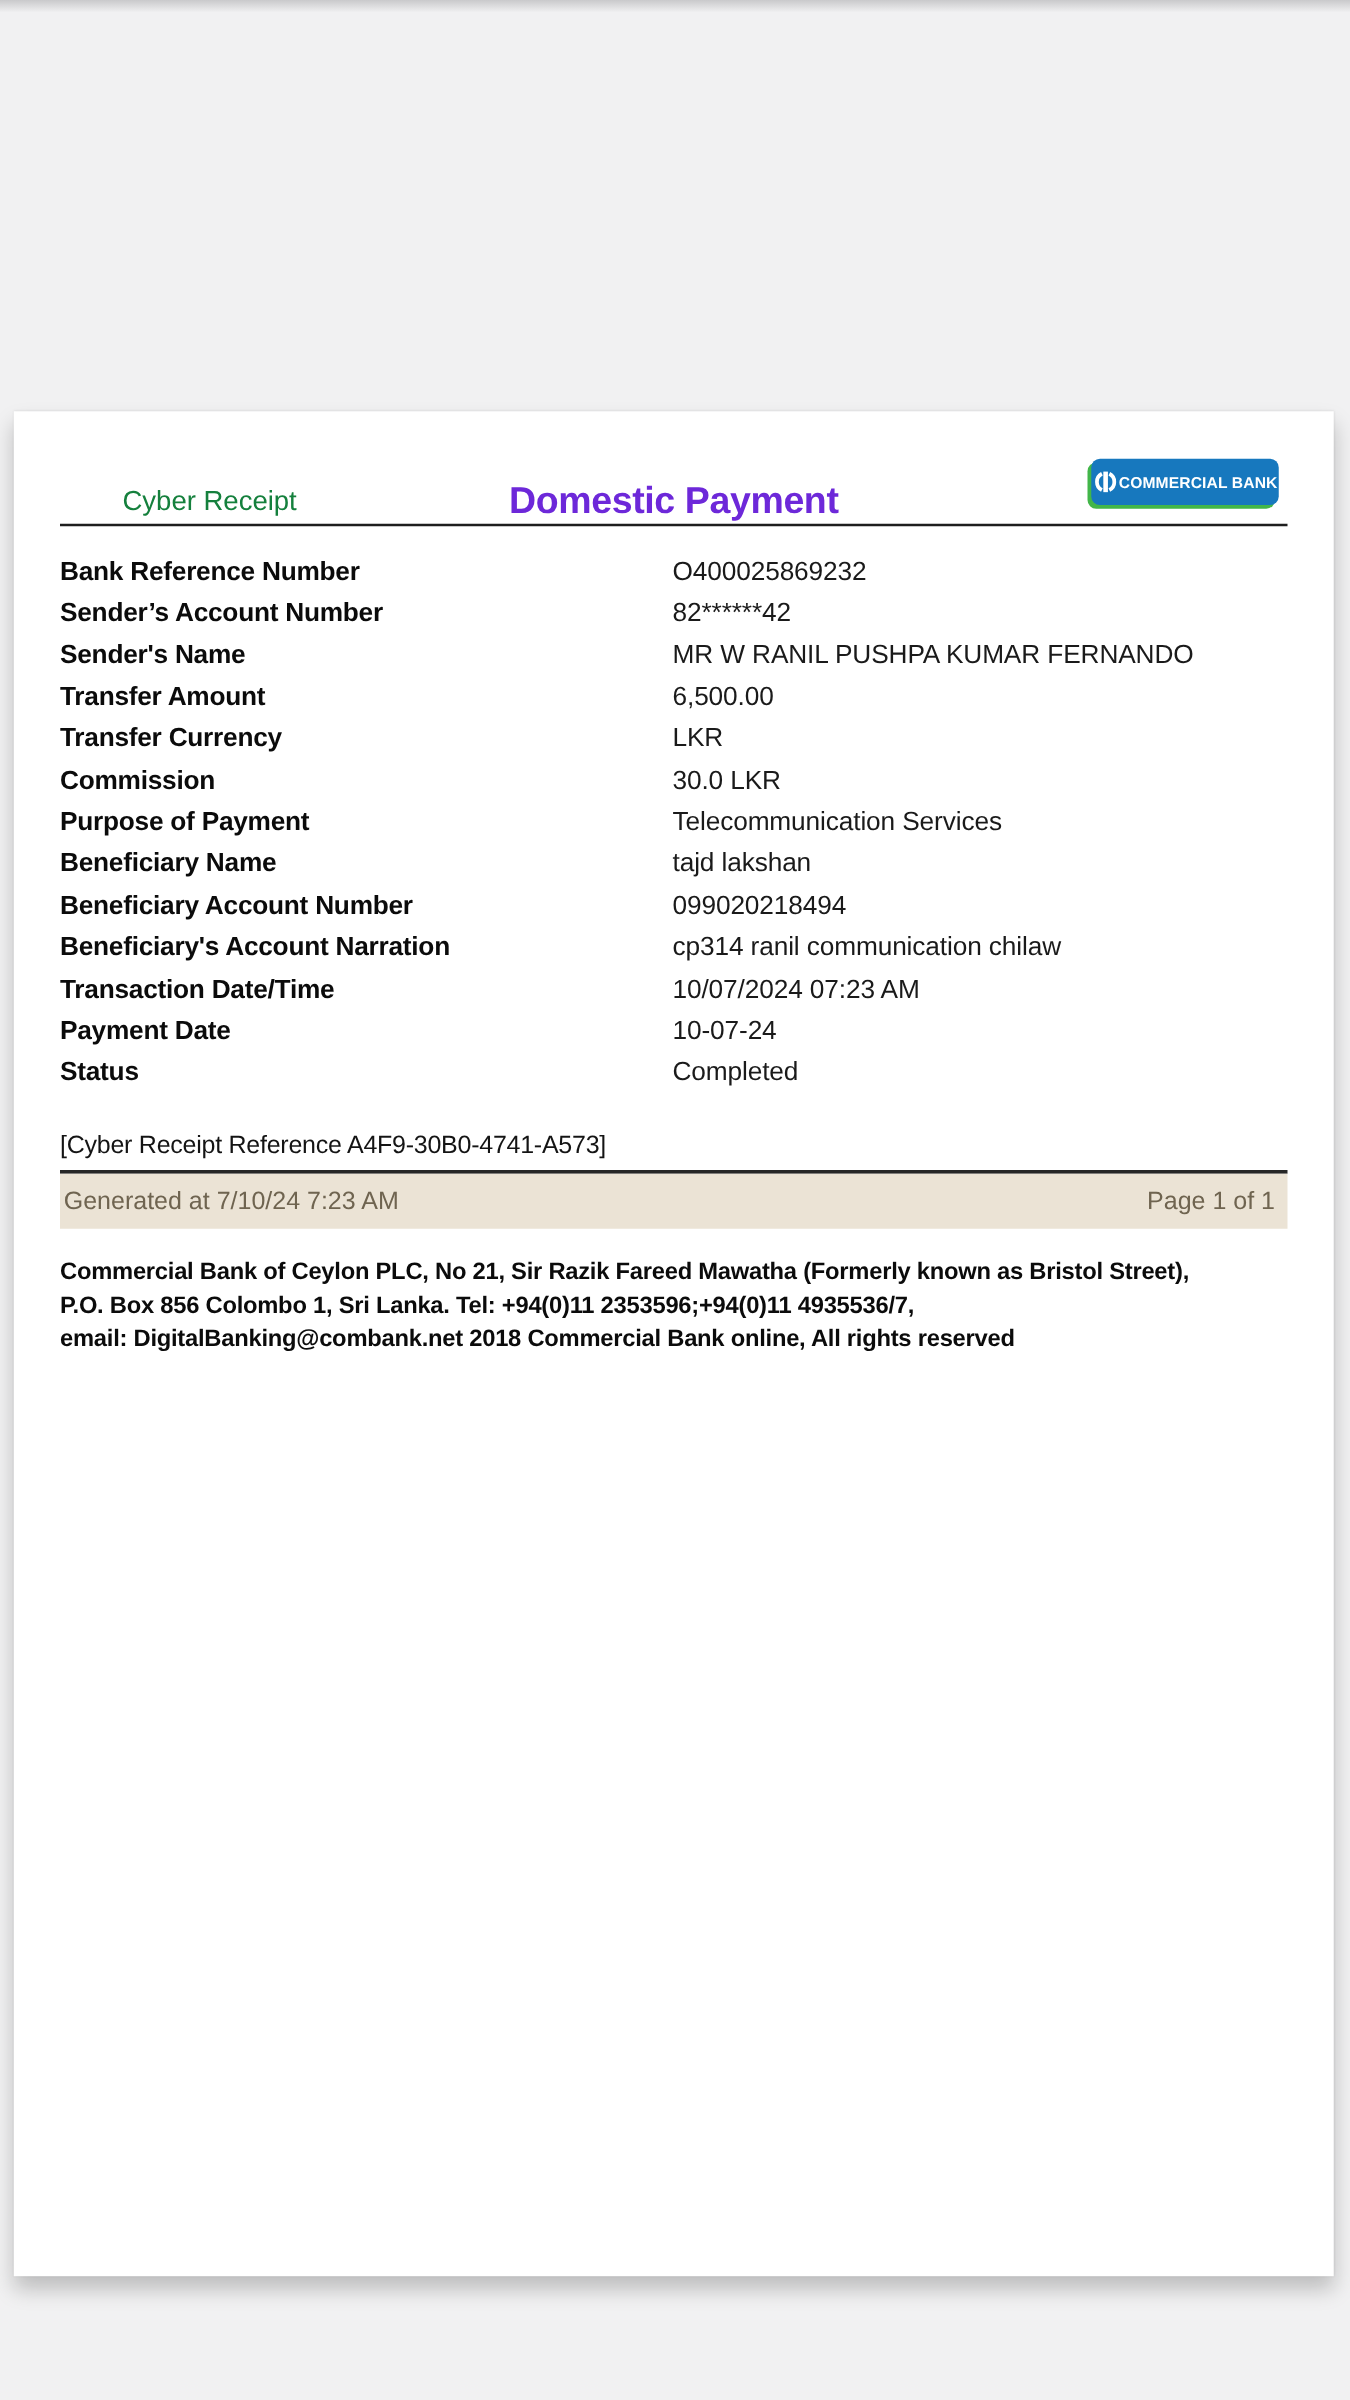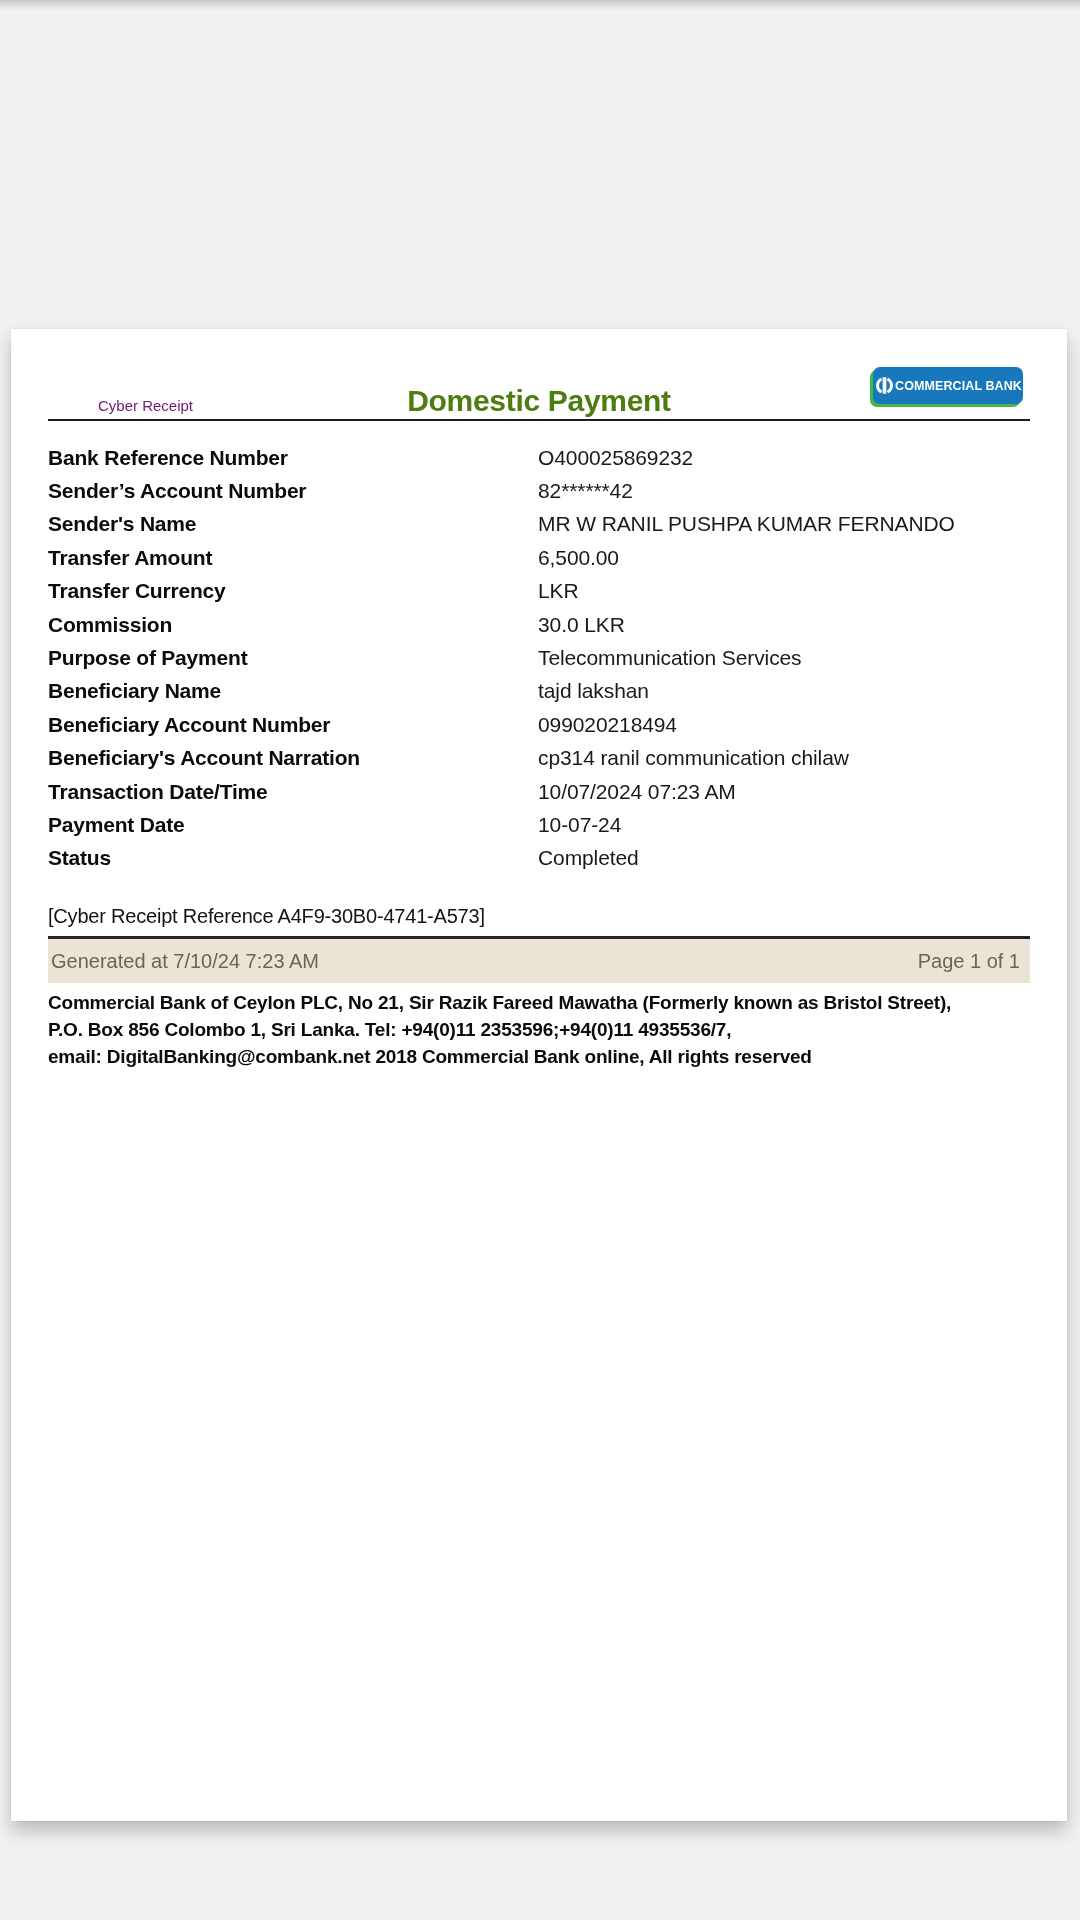--- a/index.html
+++ b/index.html
@@ -20,25 +20,25 @@
     left: 11px; top: 329px;
     width: 1056px; height: 1492px;
     background: #ffffff;
     box-shadow: 0 10px 16px rgba(0,0,0,0.22), 0 0 2px rgba(0,0,0,0.10);
     padding: 0 37px;
   }
   
   .header { position: relative; height: 90px; }
   .doc-label {
     position: absolute; left: 50px; bottom: 5px;
-    font-size: 15px; color: #701a75;
+    font-size: 22px; color: #15803d;
   }
   .title {
     position: absolute; left: 50%; bottom: 1px; transform: translateX(-50%);
-    font-size: 30px; font-weight: bold; color: #4d7c0f;
+    font-size: 30px; font-weight: bold; color: #6d28d9;
     letter-spacing: -0.3px; white-space: nowrap;
   }
   .logo {
     position: absolute; right: 7px; bottom: 15px;
     width: 150px; height: 37px;
     background: #1778be;
     border-radius: 7px;
     box-shadow: -3px 3px 0 #42b649;
     display: flex; align-items: center; justify-content: center;
     gap: 0;
@@ -61,21 +61,21 @@
   .field-value { font-size: 21px; color: #1a1a1a; letter-spacing: -0.1px; }
   
   .reference { margin-top: 30px; font-size: 20px; color: #141414; letter-spacing: -0.2px; }
   .generated-bar {
     height: 44px; background: #ebe3d5;
     display: flex; align-items: center; justify-content: space-between;
     padding: 0 10px 0 3px;
     color: #6f6450; font-size: 20px; gap: 43px;
   }
   
-  .footer-address { margin-top: 6px; }
+  .footer-address { margin-top: 21px; }
   .footer-line {
     font-size: 19px; font-weight: bold; color: #0b0b0b;
     line-height: 27px; letter-spacing: -0.2px; white-space: nowrap;
   }
 </style>
 </head>
 <body>
 
 <div class="top-shade"></div>
 

